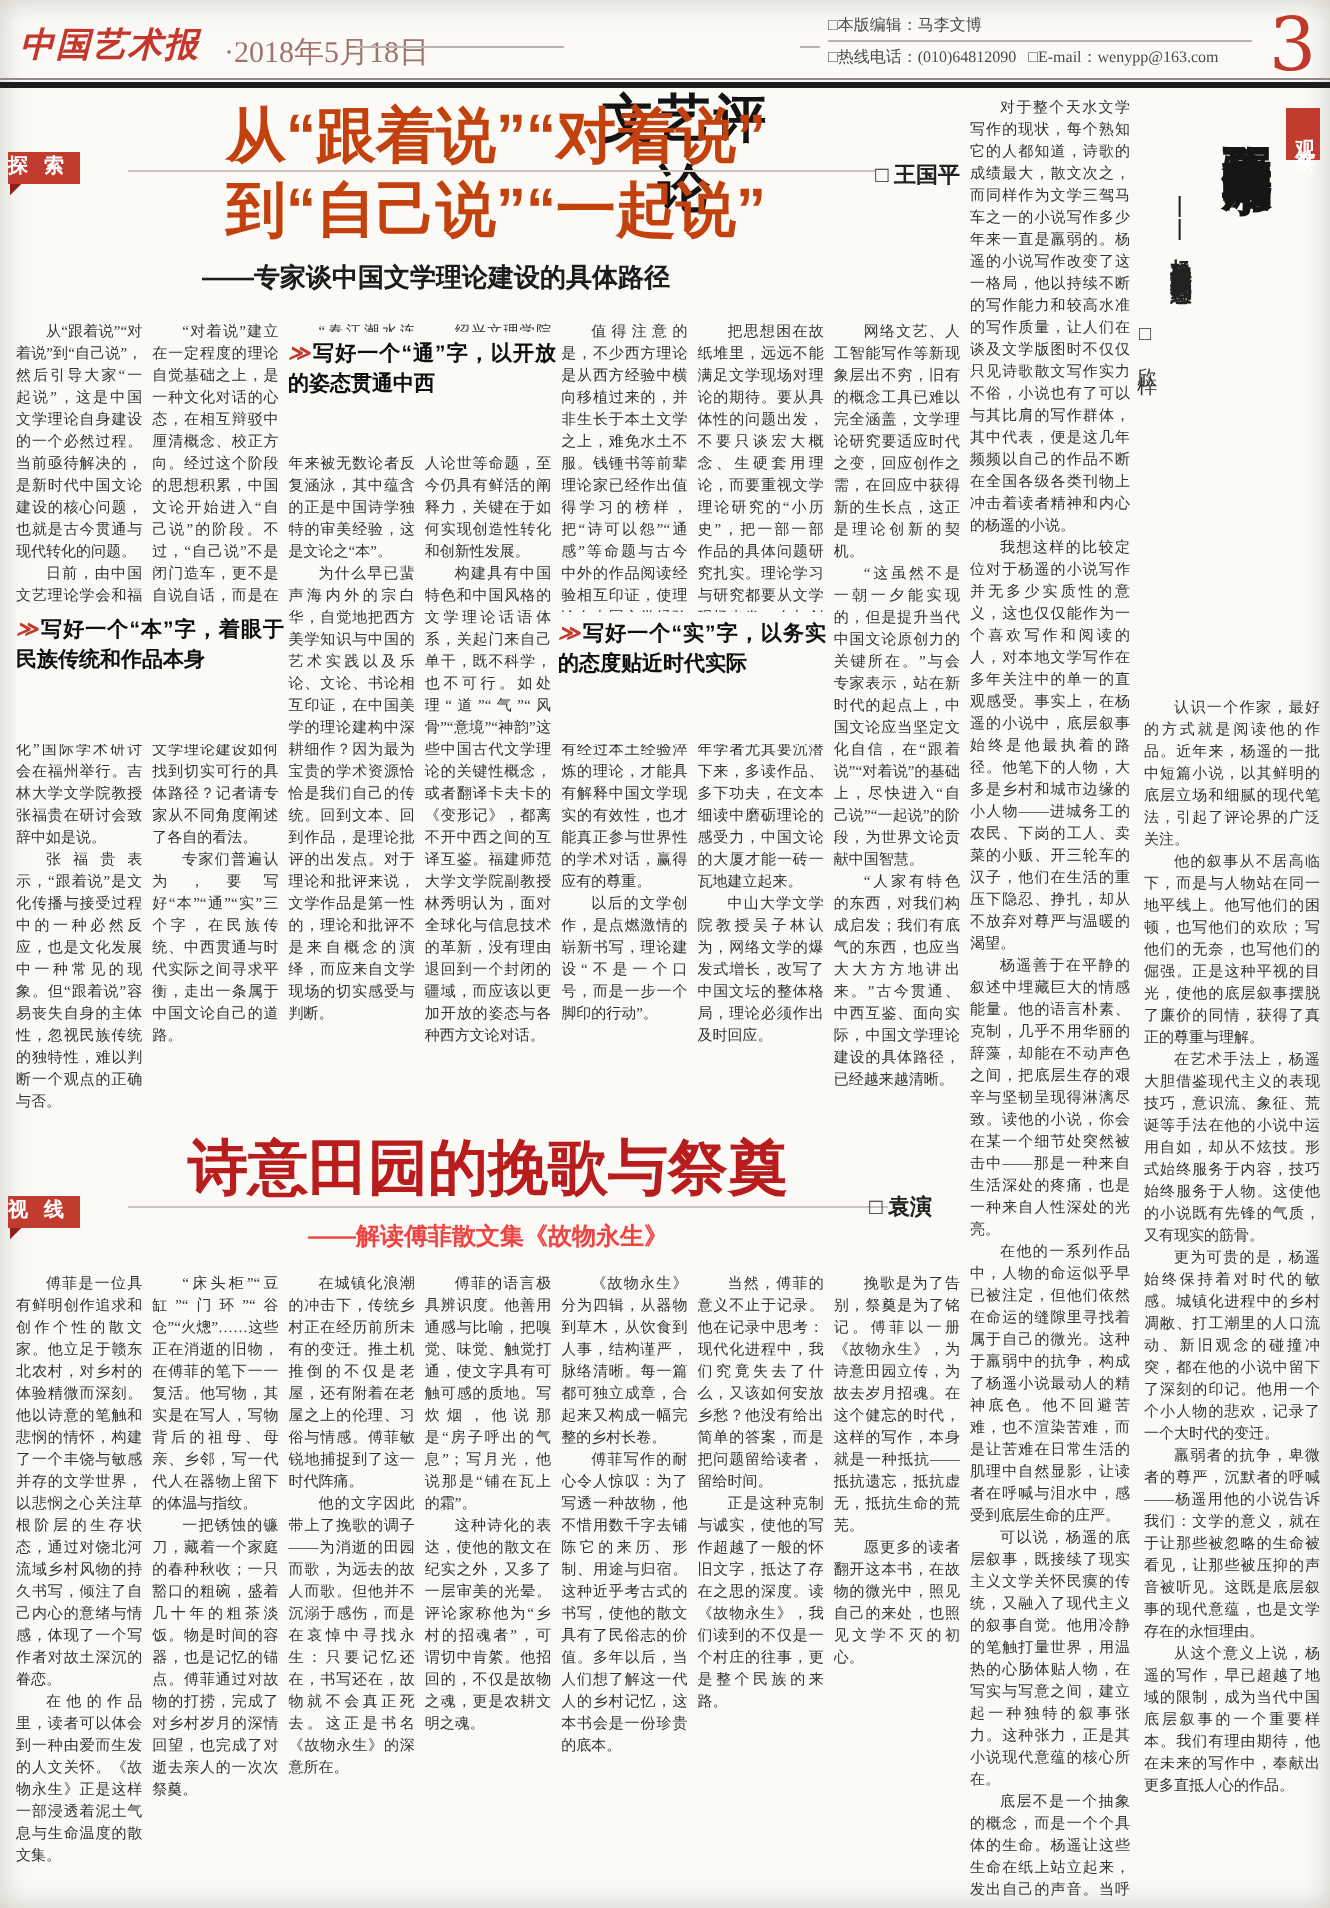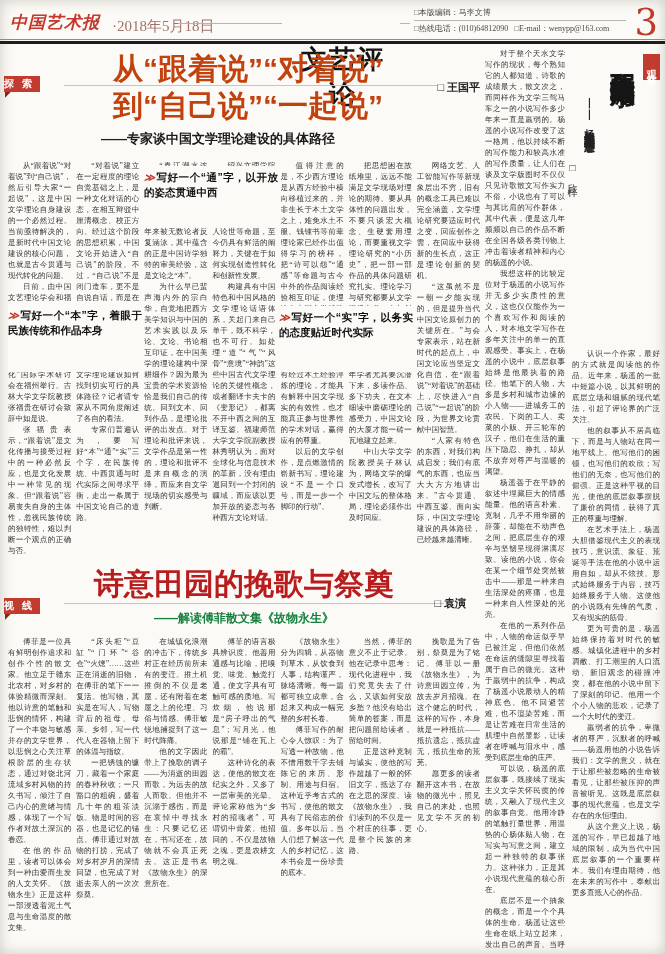--- a/index.html
+++ b/index.html
@@ -58,21 +58,21 @@
         font-family:"Liberation Sans",sans-serif;font-weight:900;font-size:25px;letter-spacing:1px;color:#161616;height:290px;}
   .a-right .vsub{position:absolute;right:63px;top:50px;writing-mode:vertical-rl;
         font-family:"Liberation Sans",sans-serif;font-weight:bold;font-size:10.5px;color:#222;height:200px;letter-spacing:1px;}
   .a-right .vauthor{position:absolute;right:81px;top:114px;writing-mode:vertical-rl;
         font-size:10px;color:#333;letter-spacing:3px;}
   
   .a-bottom{position:absolute;left:8px;top:560px;width:472px;height:392px;}
   .a-bottom .headline{position:absolute;left:30px;top:4px;width:412px;text-align:center;
         font-family:"Liberation Sans",sans-serif;font-weight:900;font-size:30px;color:#b91c1c;}
   .a-bottom .subtitle{position:absolute;left:30px;top:50px;width:412px;text-align:center;
-        font-family:"Liberation Sans",sans-serif;font-weight:bold;font-size:12px;color:#15803d;}
+        font-family:"Liberation Sans",sans-serif;font-weight:bold;font-size:12px;color:#ef4444;}
   .a-bottom .byline{position:absolute;right:14px;top:36px;font-size:11px;font-weight:bold;color:#222;}
   .a-bottom .body{position:absolute;left:0;top:76px;width:472px;height:312px;}
 </style>
 </head>
 <body>
 
 <div class="page">
 
   <div class="masthead">
     <span class="logo">中国艺术报</span>

